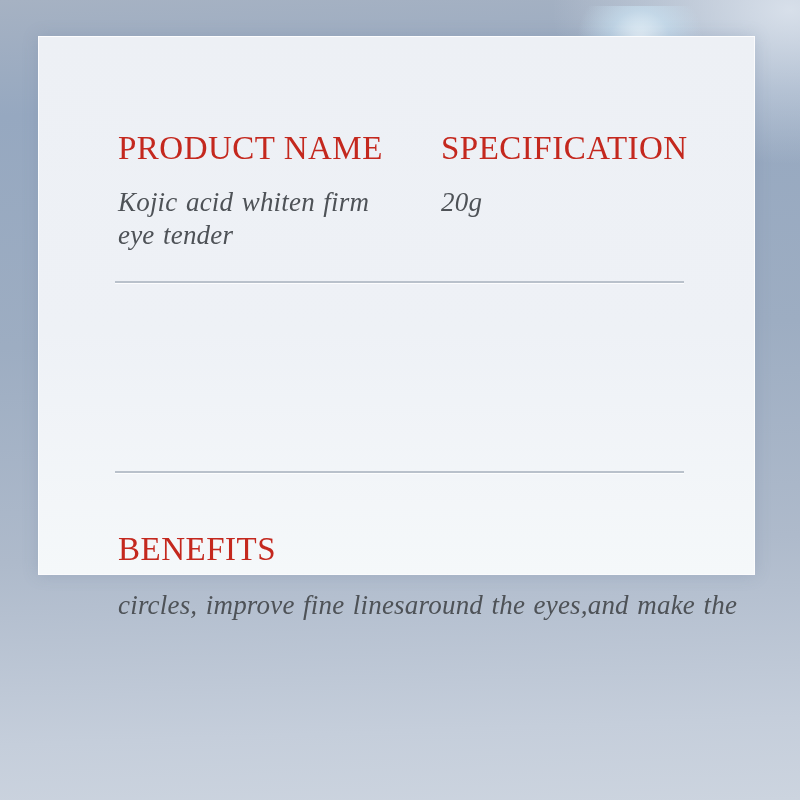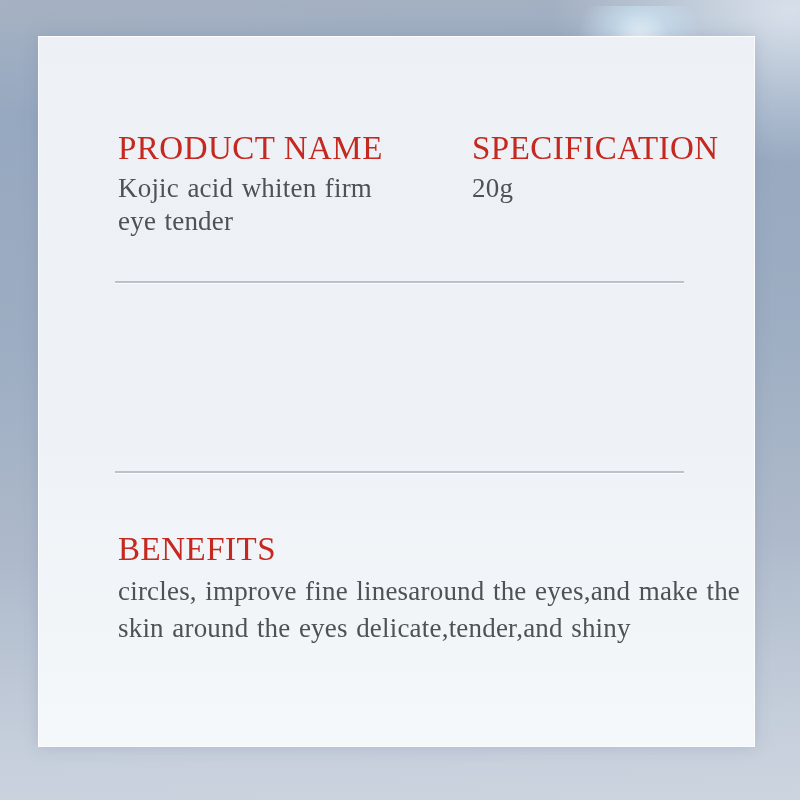--- a/index.html
+++ b/index.html
@@ -23,61 +23,62 @@
     width: 160px;
     height: 70px;
     background: radial-gradient(circle at 50% 50%, rgba(240,250,255,0.95) 0%, rgba(205,232,248,0.55) 35%, rgba(205,232,248,0.0) 72%);
     pointer-events: none;
   }
   .card {
     position: absolute;
     left: 38px;
     top: 36px;
     width: 717px;
-    height: 711px;
+    height: 539px;
     background: linear-gradient(180deg, #edf0f5 0%, #eef1f6 55%, #f5f8fa 100%);
     border: 1px solid rgba(255,255,255,0.75);
     box-sizing: border-box;
     box-shadow: 0 0 14px rgba(110,130,160,0.28);
   }
   .section {
     position: absolute;
     left: 79px;
   }
   .heading {
     font-size: 33px;
     line-height: 40px;
     color: #c4281e;
     letter-spacing: 0.5px;
     white-space: nowrap;
   }
   .body-lines {
-    margin-top: 4px;
+    margin-top: 18px;
     font-size: 27px;
     color: #4e5257;
     letter-spacing: 0.2px;
     word-spacing: 1.5px;
+    font-style: italic;
   }
   .body-lines .line {
     line-height: 33px;
     white-space: nowrap;
   }
   .benefits .body-lines .line {
     line-height: 37px;
   }
   .divider {
     position: absolute;
     left: 76px;
     width: 569px;
     height: 2px;
     background: #b9c1cb;
     box-shadow: 0 1px 0 rgba(255,255,255,0.85);
   }
   .sec-product        { top: 91px; }
-  .sec-specification  { top: 91px; left: 433px; }
+  .sec-specification  { top: 91px; left: 402px; }
   .divider-1          { top: 244px; }
   .sec-nuclear        { top: 306px; }
   .divider-2          { top: 434px; }
   .sec-benefits       { top: 492px; }
 </style>
 </head>
 <body>
 
 <div class="card-edge-glow"></div>
 
@@ -100,17 +101,16 @@
 
   <div class="divider divider-1"></div>
 
 
   <div class="divider divider-2"></div>
 
   <div class="section benefits sec-benefits">
     <div class="heading">BENEFITS</div>
     <div class="body-lines">
       <div class="line">circles, improve fine linesaround the eyes,and make the</div>
-      <div class="line">skin around the eyes delicate,tender,and shiny</div>
     </div>
   </div>
 
 </div>
 
 </body></html>

